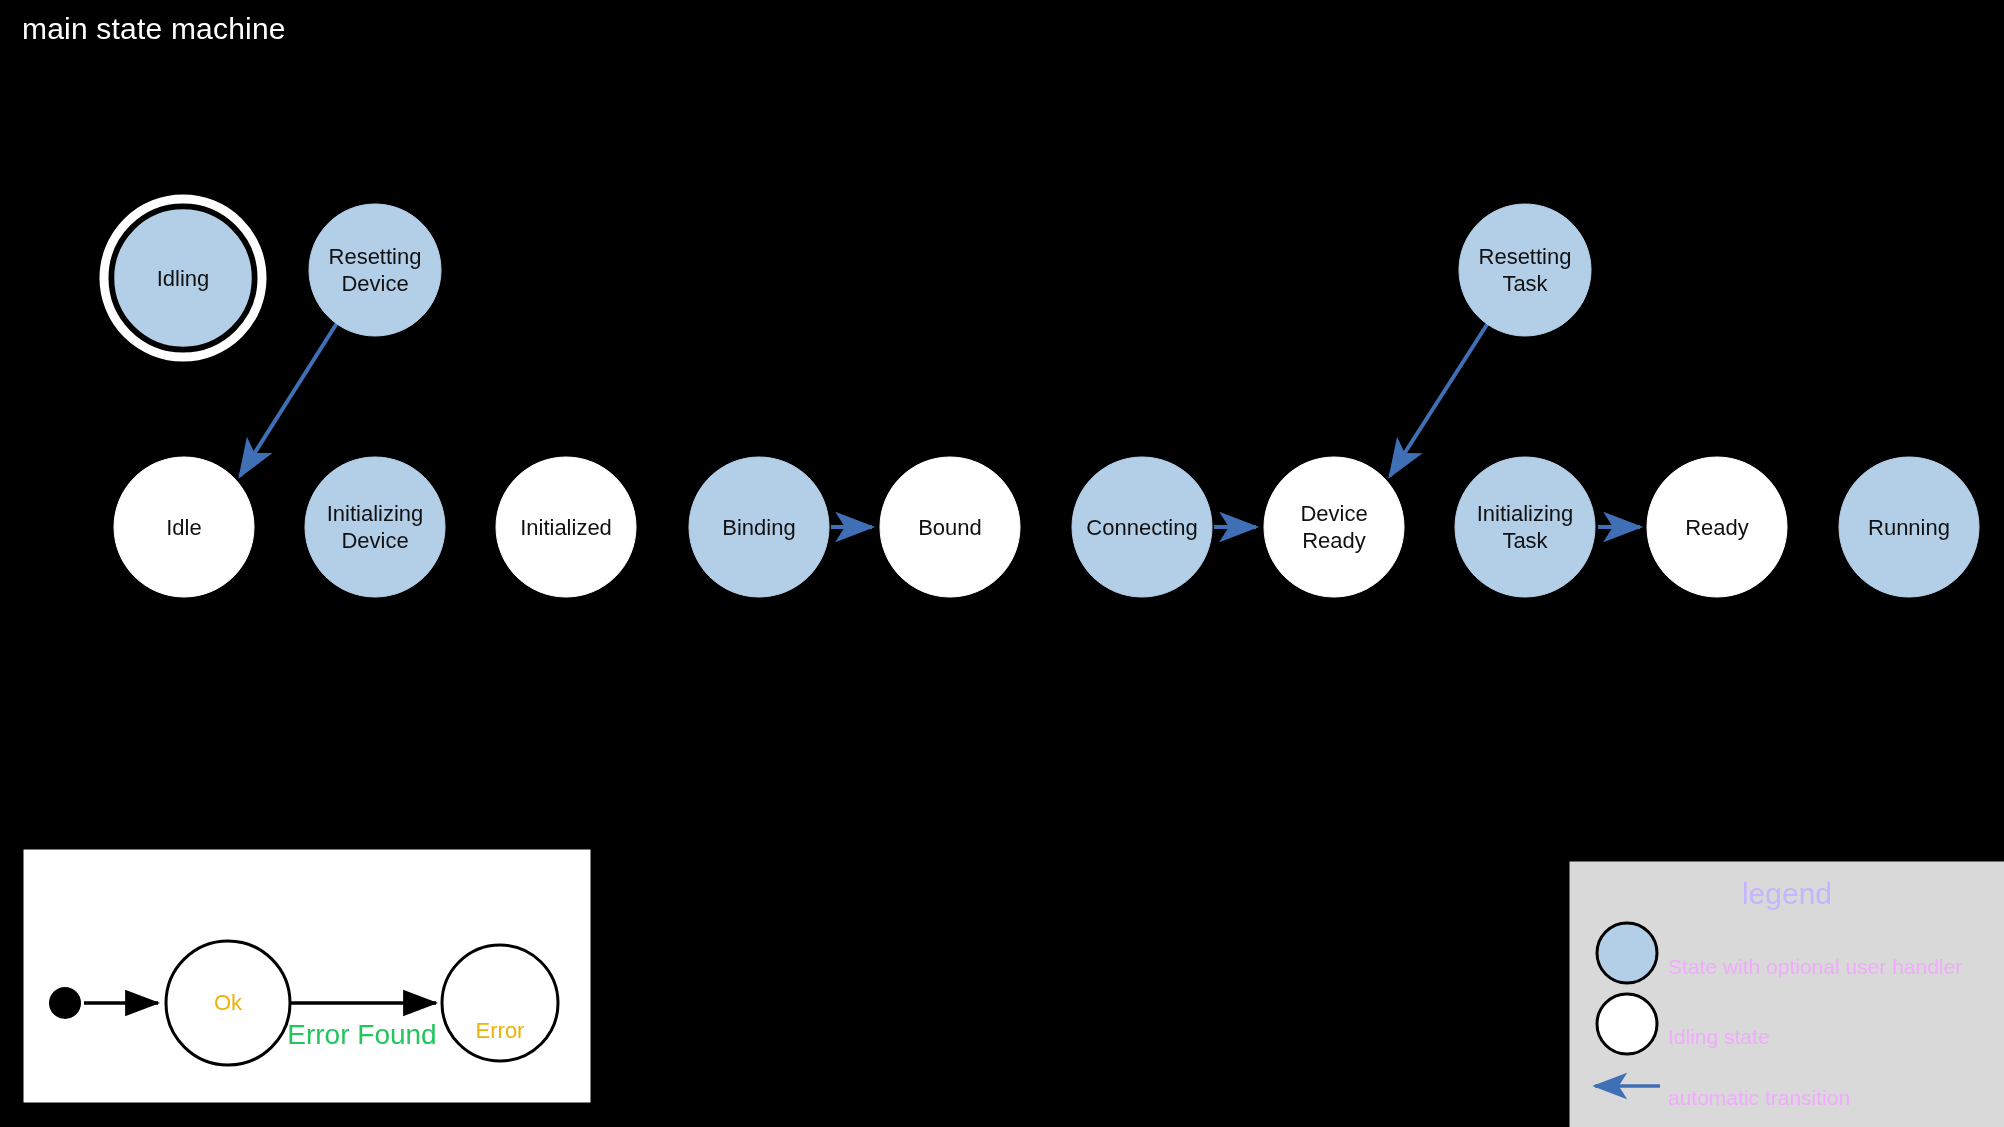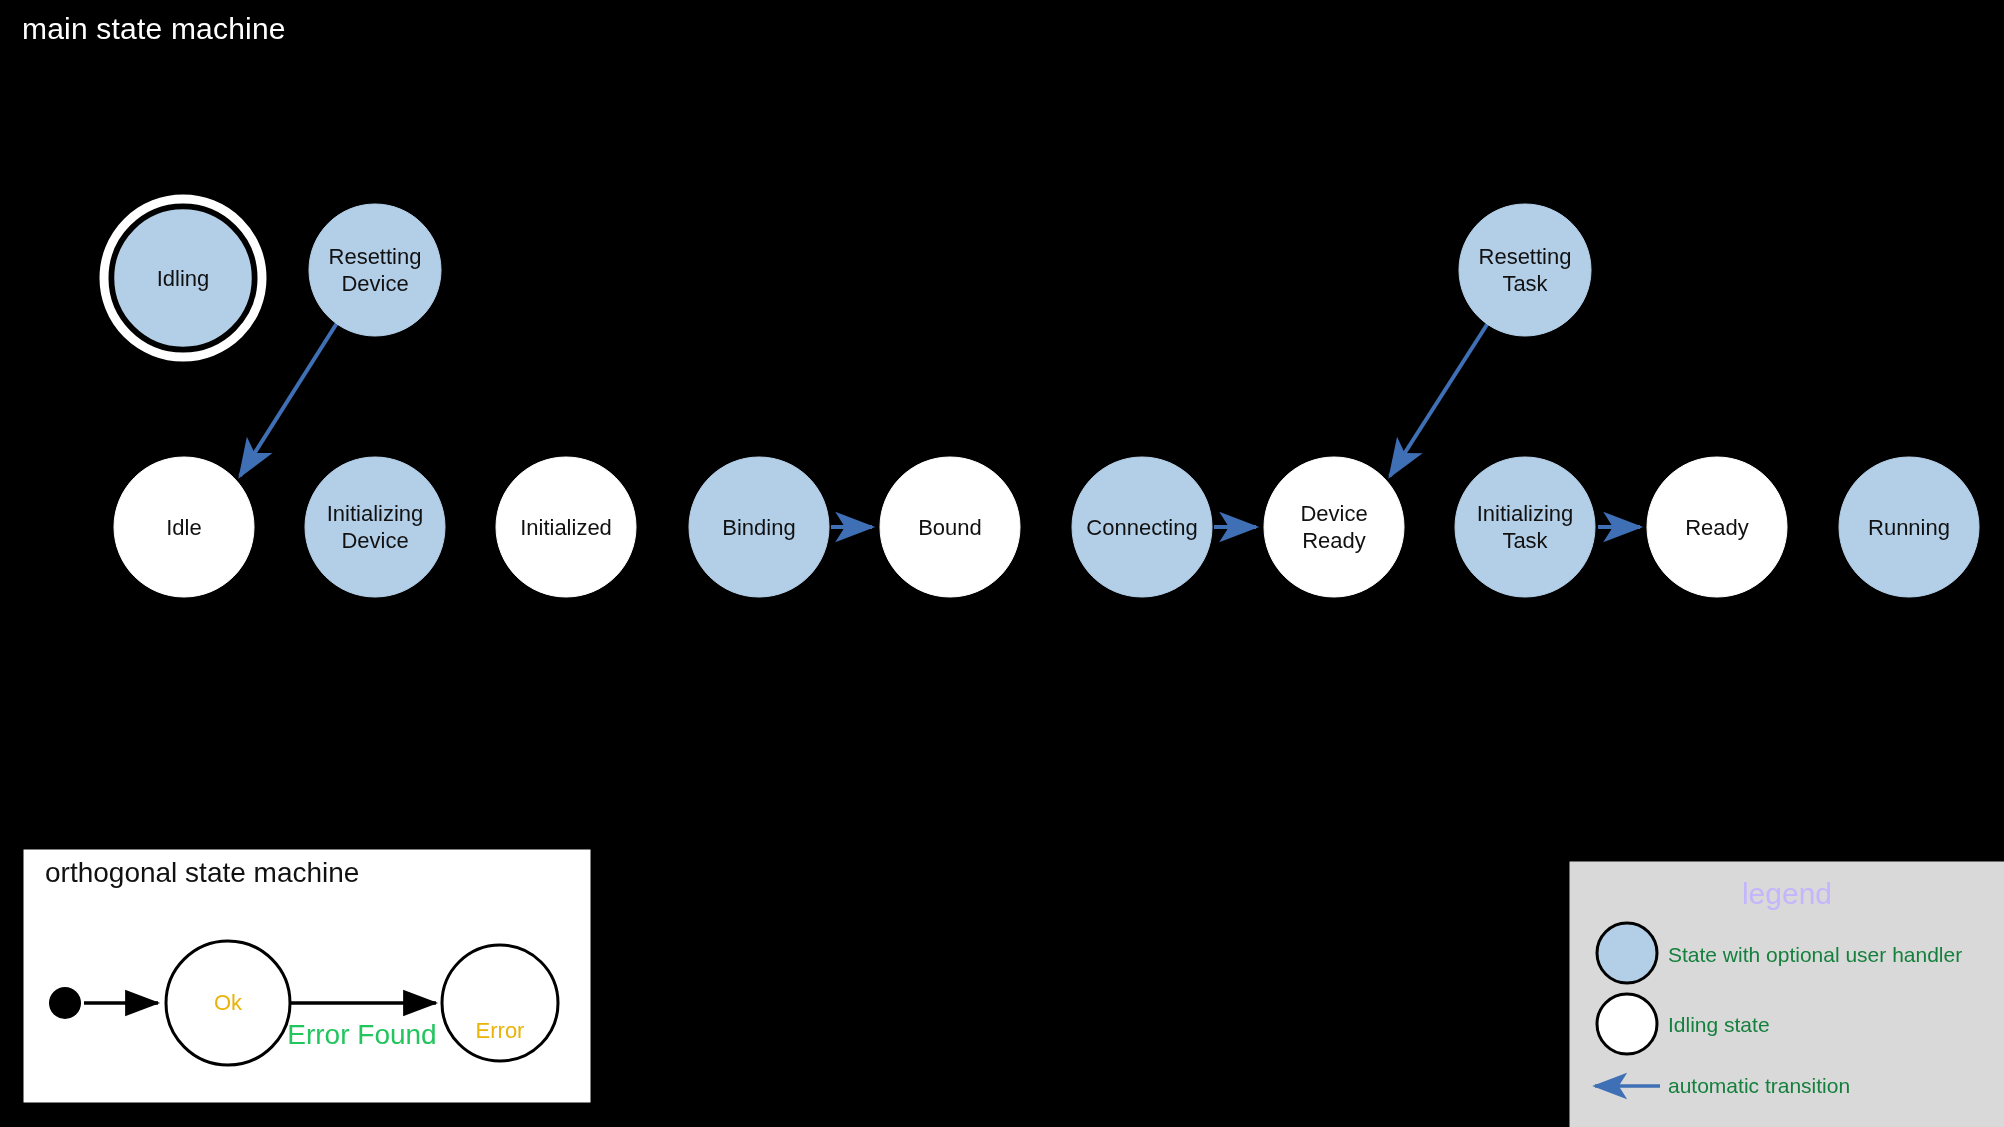--- a/index.html
+++ b/index.html
@@ -32,22 +32,22 @@
   }
   .ortho-edge-label{
     position:absolute;color:#22c55e;font-size:28px;
     transform:translate(-50%,-50%);white-space:nowrap;
   }
   .legend-title{
     position:absolute;color:#c4b5fd;font-size:30px;
     transform:translate(-50%,-50%);white-space:nowrap;
   }
   .legend-text{
-    position:absolute;color:#15803d;font-size:21px;
-    transform:translateY(-50%);white-space:nowrap;
+    position:absolute;color:#f0abfc;font-size:21px;
+    transform:translateY(-50%);white-space:nowrap;margin-top:12px;
   }
 </style>
 </head>
 <body>
 
 <div id="canvas">
 
   <div class="ttl">main state machine</div>
 
   <svg class="svg-layer" viewBox="0 0 2004 1127">
@@ -125,21 +125,20 @@
   <div class="node-label" style="left:759px;top:527px;width:132px;">Binding</div>
   <div class="node-label" style="left:950px;top:527px;width:132px;">Bound</div>
   <div class="node-label" style="left:1142px;top:527px;width:136px;">Connecting</div>
   <div class="node-label" style="left:1334px;top:527px;width:132px;">Device
 Ready</div>
   <div class="node-label" style="left:1525px;top:527px;width:136px;">Initializing
 Task</div>
   <div class="node-label" style="left:1717px;top:527px;width:132px;">Ready</div>
   <div class="node-label" style="left:1909px;top:527px;width:132px;text-align:center;">Running</div>
 
-  <div class="ortho-title">orthogonal state machine</div>
   <div class="ortho-node-label" style="left:228px;top:1003px;">Ok</div>
   <div class="ortho-node-label" style="left:500px;top:1003px;margin-top:28px;">Error</div>
   <div class="ortho-edge-label" style="left:362px;top:1035px;">Error Found</div>
 
   <div class="legend-title" style="left:1787px;top:894px;">legend</div>
   <div class="legend-text" style="left:1668px;top:955px;">State with optional user handler</div>
   <div class="legend-text" style="left:1668px;top:1025px;">Idling state</div>
   <div class="legend-text" style="left:1668px;top:1086px;">automatic transition</div>
 
 </div>

